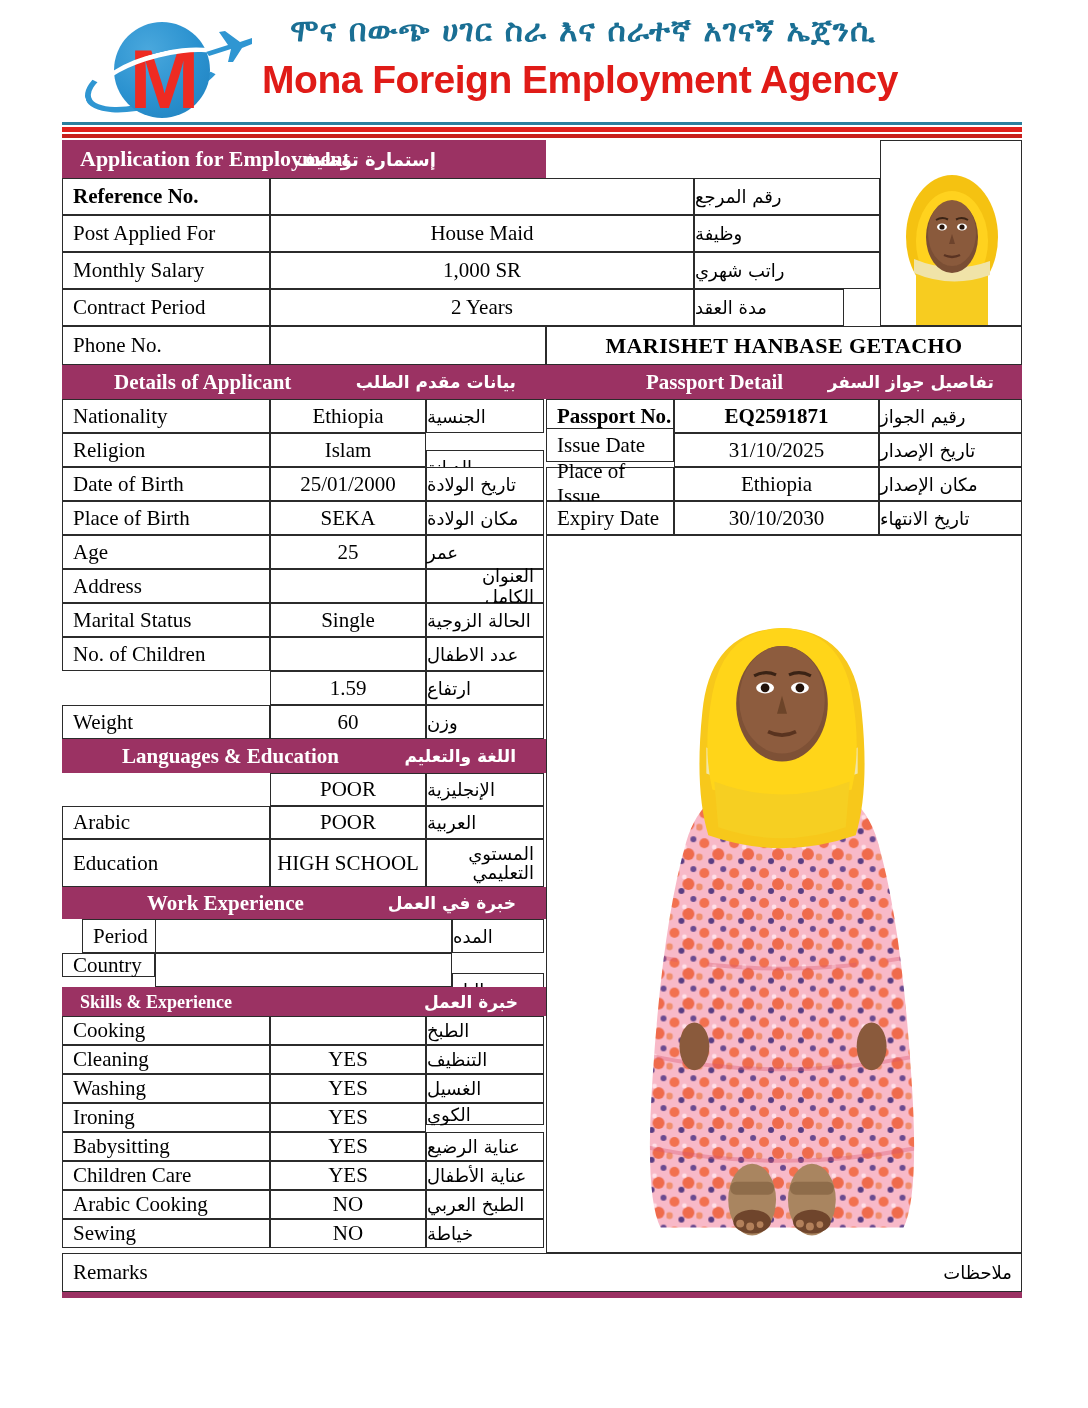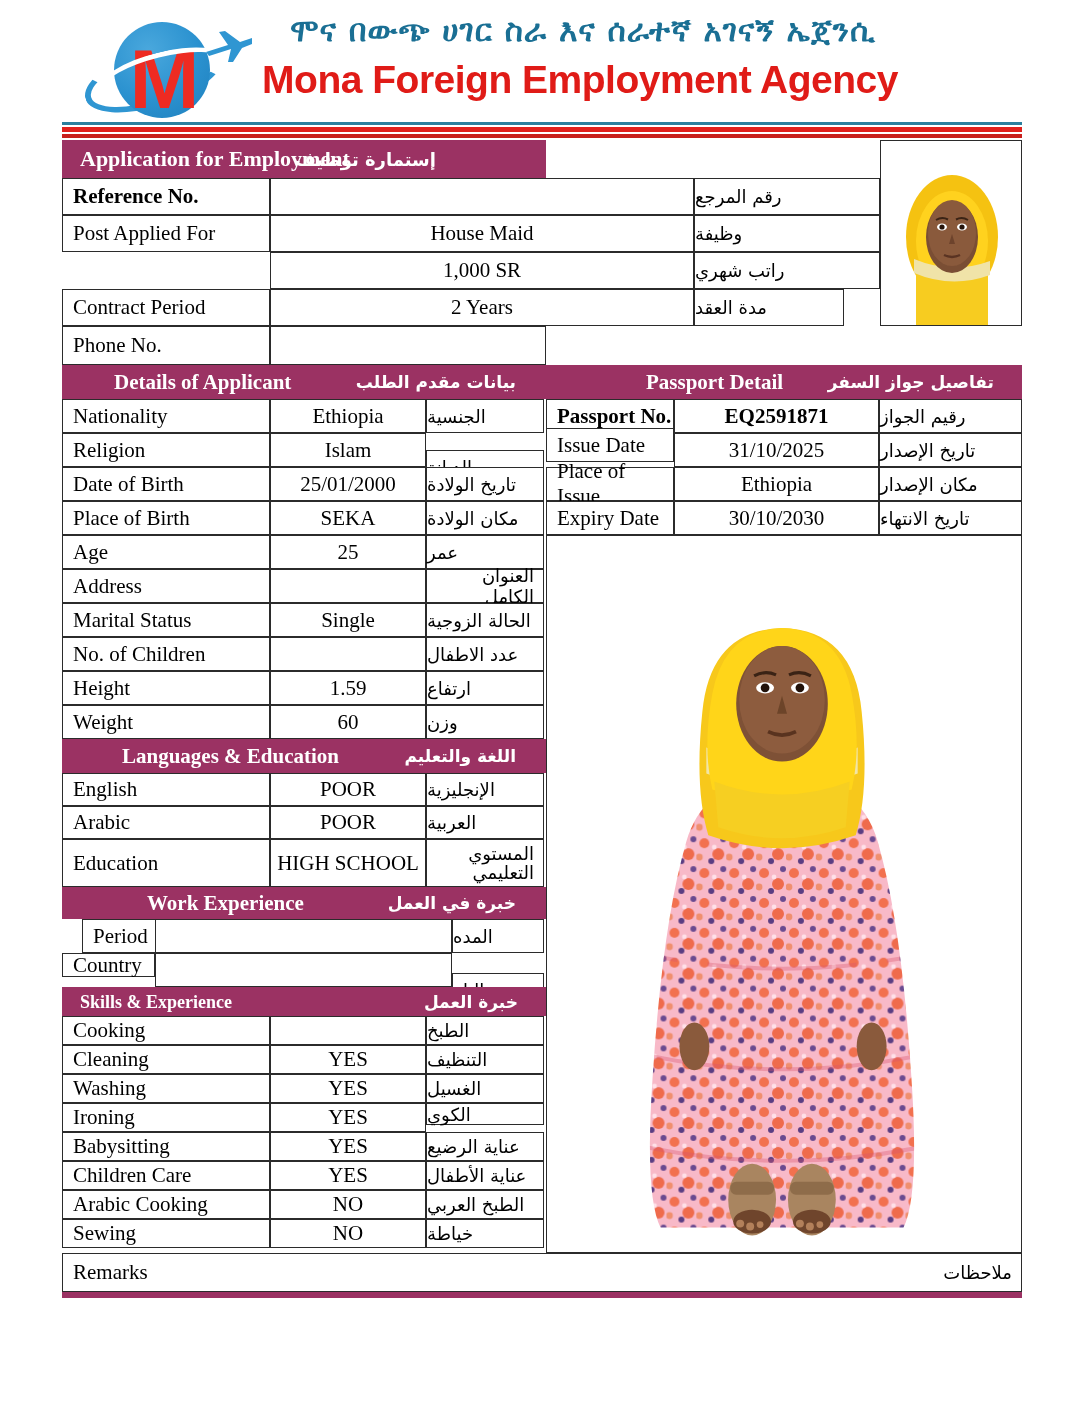--- a/index.html
+++ b/index.html
@@ -95,20 +95,21 @@
   <div class="bar" style="left: 0px; top: 0px; width: 484px; height: 38px;">
         <div class="t-en" style="left: 18px; top: 50%; transform: translateY(-50%); font-size: 22px;">Application for Employment</div>
         <div class="t-ar" style="right: 110px; top: 50%; transform: translateY(-50%); font-size: 18px;">إستمارة توظيف</div>
       </div>
       <div class="cell lbl bold" style="left: 0px; top: 38px; width: 208px; height: 37px;">Reference No.</div>
       <div class="cell val" style="left: 208px; top: 38px; width: 424px; height: 37px;"></div>
       <div class="cell ar" style="left: 632px; top: 38px; width: 186px; height: 37px;">رقم المرجع</div>
       <div class="cell lbl" style="left: 0px; top: 75px; width: 208px; height: 37px;">Post Applied For</div>
       <div class="cell val" style="left: 208px; top: 75px; width: 424px; height: 37px;">House Maid</div>
       <div class="cell ar" style="left: 632px; top: 75px; width: 186px; height: 37px;">وظيفة</div>
+      <div class="cell lbl" style="left: 0px; top: 112px; width: 208px; height: 37px;">Monthly Salary</div>
       <div class="cell val" style="left: 208px; top: 112px; width: 424px; height: 37px;">1,000 SR</div>
       <div class="cell ar" style="left: 632px; top: 112px; width: 186px; height: 37px;">راتب شهري</div>
       <div class="cell lbl" style="left: 0px; top: 149px; width: 208px; height: 37px;">Contract Period</div>
       <div class="cell val" style="left: 208px; top: 149px; width: 424px; height: 37px;">2 Years</div>
       <div class="cell ar" style="left: 632px; top: 149px; width: 150px; height: 37px;">مدة العقد</div>
       <div class="photo-box" style="left: 818px; top: 0px; width: 142px; height: 186px;"><svg viewBox="0 0 142 186" width="142" height="186">
   <rect width="142" height="186" fill="#ffffff"></rect>
   <ellipse cx="71" cy="96" rx="46" ry="62" fill="#f5c211"></ellipse>
   <ellipse cx="71" cy="100" rx="36" ry="50" fill="#ffd21e"></ellipse>
   <path d="M35 125 q36 18 72 0 l0 61 l-72 0 Z" fill="#f7cc20"></path>
@@ -119,20 +120,21 @@
   <ellipse cx="81" cy="86" rx="5" ry="3.5" fill="#ffffff"></ellipse>
   <circle cx="61" cy="86" r="2.6" fill="#27150c"></circle>
   <circle cx="81" cy="86" r="2.6" fill="#27150c"></circle>
   <path d="M55 79 q6 -3.5 12 -0.5" stroke="#3a2315" stroke-width="2" fill="none"></path>
   <path d="M75 78.5 q6 -3 12 0.5" stroke="#3a2315" stroke-width="2" fill="none"></path>
   <path d="M71 93 l-3 10 l6 0 Z" fill="#6d432c"></path>
   <path d="M63 114 q8 4 16 0" stroke="#5a3322" stroke-width="2.4" fill="none"></path>
 </svg></div>
       <div class="cell lbl" style="left: 0px; top: 186px; width: 208px; height: 39px;">Phone No.</div>
       <div class="cell val" style="left: 208px; top: 186px; width: 276px; height: 39px;"></div>
+      <div class="namecell" style="left: 484px; top: 186px; width: 476px; height: 39px;">MARISHET HANBASE GETACHO</div>
       <div class="bar" style="left: 0px; top: 225px; width: 484px; height: 34px;">
         <div class="t-en" style="left: 52px; top: 50%; transform: translateY(-50%); font-size: 21px;">Details of Applicant</div>
         <div class="t-ar" style="right: 30px; top: 50%; transform: translateY(-50%); font-size: 17px;">بيانات مقدم الطلب</div>
       </div>
       <div class="bar" style="left: 484px; top: 225px; width: 476px; height: 34px;">
         <div class="t-en" style="left: 100px; top: 50%; transform: translateY(-50%); font-size: 21px;">Passport Detail</div>
         <div class="t-ar" style="right: 28px; top: 50%; transform: translateY(-50%); font-size: 17px;">تفاصيل جواز السفر</div>
       </div>
       <div class="cell lbl" style="left: 0px; top: 259px; width: 208px; height: 34px;">Nationality</div>
       <div class="cell val" style="left: 208px; top: 259px; width: 156px; height: 34px;">Ethiopia</div>
@@ -151,21 +153,20 @@
       <div class="cell ar" style="left: 364px; top: 395px; width: 118px; height: 34px;">عمر</div>
       <div class="cell lbl" style="left: 0px; top: 429px; width: 208px; height: 34px;">Address</div>
       <div class="cell val" style="left: 208px; top: 429px; width: 156px; height: 34px;"></div>
       <div class="cell ar" style="left: 364px; top: 429px; width: 118px; height: 34px;">العنوان الكامل</div>
       <div class="cell lbl" style="left: 0px; top: 463px; width: 208px; height: 34px;">Marital Status</div>
       <div class="cell val" style="left: 208px; top: 463px; width: 156px; height: 34px;">Single</div>
       <div class="cell ar" style="left: 364px; top: 463px; width: 118px; height: 34px;">الحالة الزوجية</div>
       <div class="cell lbl" style="left: 0px; top: 497px; width: 208px; height: 34px;">No. of Children</div>
       <div class="cell val" style="left: 208px; top: 497px; width: 156px; height: 34px;"></div>
       <div class="cell ar" style="left: 364px; top: 497px; width: 118px; height: 34px;">عدد الاطفال</div>
-      <div class="cell lbl" style="left: 0px; top: 531px; width: 208px; height: 34px;">Height</div>
       <div class="cell val" style="left: 208px; top: 531px; width: 156px; height: 34px;">1.59</div>
       <div class="cell ar" style="left: 364px; top: 531px; width: 118px; height: 34px;">ارتفاع</div>
       <div class="cell lbl" style="left: 0px; top: 565px; width: 208px; height: 34px;">Weight</div>
       <div class="cell val" style="left: 208px; top: 565px; width: 156px; height: 34px;">60</div>
       <div class="cell ar" style="left: 364px; top: 565px; width: 118px; height: 34px;">وزن</div>
       <div class="cell lbl bold" style="left: 484px; top: 259px; width: 128px; height: 34px;">Passport No.</div>
       <div class="cell val bold" style="left: 612px; top: 259px; width: 205px; height: 34px;">EQ2591871</div>
       <div class="cell ar" style="left: 817px; top: 259px; width: 143px; height: 34px;">رقيم الجواز</div>
       <div class="cell lbl" style="left: 484px; top: 288px; width: 128px; height: 34px;">Issue Date</div>
       <div class="cell val" style="left: 612px; top: 293px; width: 205px; height: 34px;">31/10/2025</div>
@@ -231,21 +232,20 @@
           <circle cx="204" cy="693" r="4" fill="#b3805a"></circle>
   <circle cx="214" cy="691" r="3.4" fill="#b3805a"></circle>
   <circle cx="254" cy="690" r="4" fill="#b3805a"></circle>
           <circle cx="264" cy="693" r="4" fill="#b3805a"></circle>
   <circle cx="274" cy="691" r="3.4" fill="#b3805a"></circle>
 </svg></div>
       <div class="bar" style="left: 0px; top: 599px; width: 484px; height: 34px;">
         <div class="t-en" style="left: 60px; top: 50%; transform: translateY(-50%); font-size: 21px;">Languages &amp; Education</div>
         <div class="t-ar" style="right: 30px; top: 50%; transform: translateY(-50%); font-size: 17px;">اللغة والتعليم</div>
       </div>
-      <div class="cell lbl" style="left: 0px; top: 633px; width: 208px; height: 33px;">English</div>
       <div class="cell val" style="left: 208px; top: 633px; width: 156px; height: 33px;">POOR</div>
       <div class="cell ar" style="left: 364px; top: 633px; width: 118px; height: 33px;">الإنجليزية</div>
       <div class="cell lbl" style="left: 0px; top: 666px; width: 208px; height: 33px;">Arabic</div>
       <div class="cell val" style="left: 208px; top: 666px; width: 156px; height: 33px;">POOR</div>
       <div class="cell ar" style="left: 364px; top: 666px; width: 118px; height: 33px;">العربية</div>
       <div class="cell lbl" style="left: 0px; top: 699px; width: 208px; height: 48px;">Education</div>
       <div class="cell val" style="left: 208px; top: 699px; width: 156px; height: 48px;">HIGH SCHOOL</div>
       <div class="cell ar" style="left: 364px; top: 699px; width: 118px; height: 48px; align-items: center; line-height: 19px; text-align: right; display: flex;">المستوي التعليمي</div>
       <div class="bar" style="left: 0px; top: 747px; width: 484px; height: 32px;">
         <div class="t-en" style="left: 85px; top: 50%; transform: translateY(-50%); font-size: 21px;">Work Experience</div>

